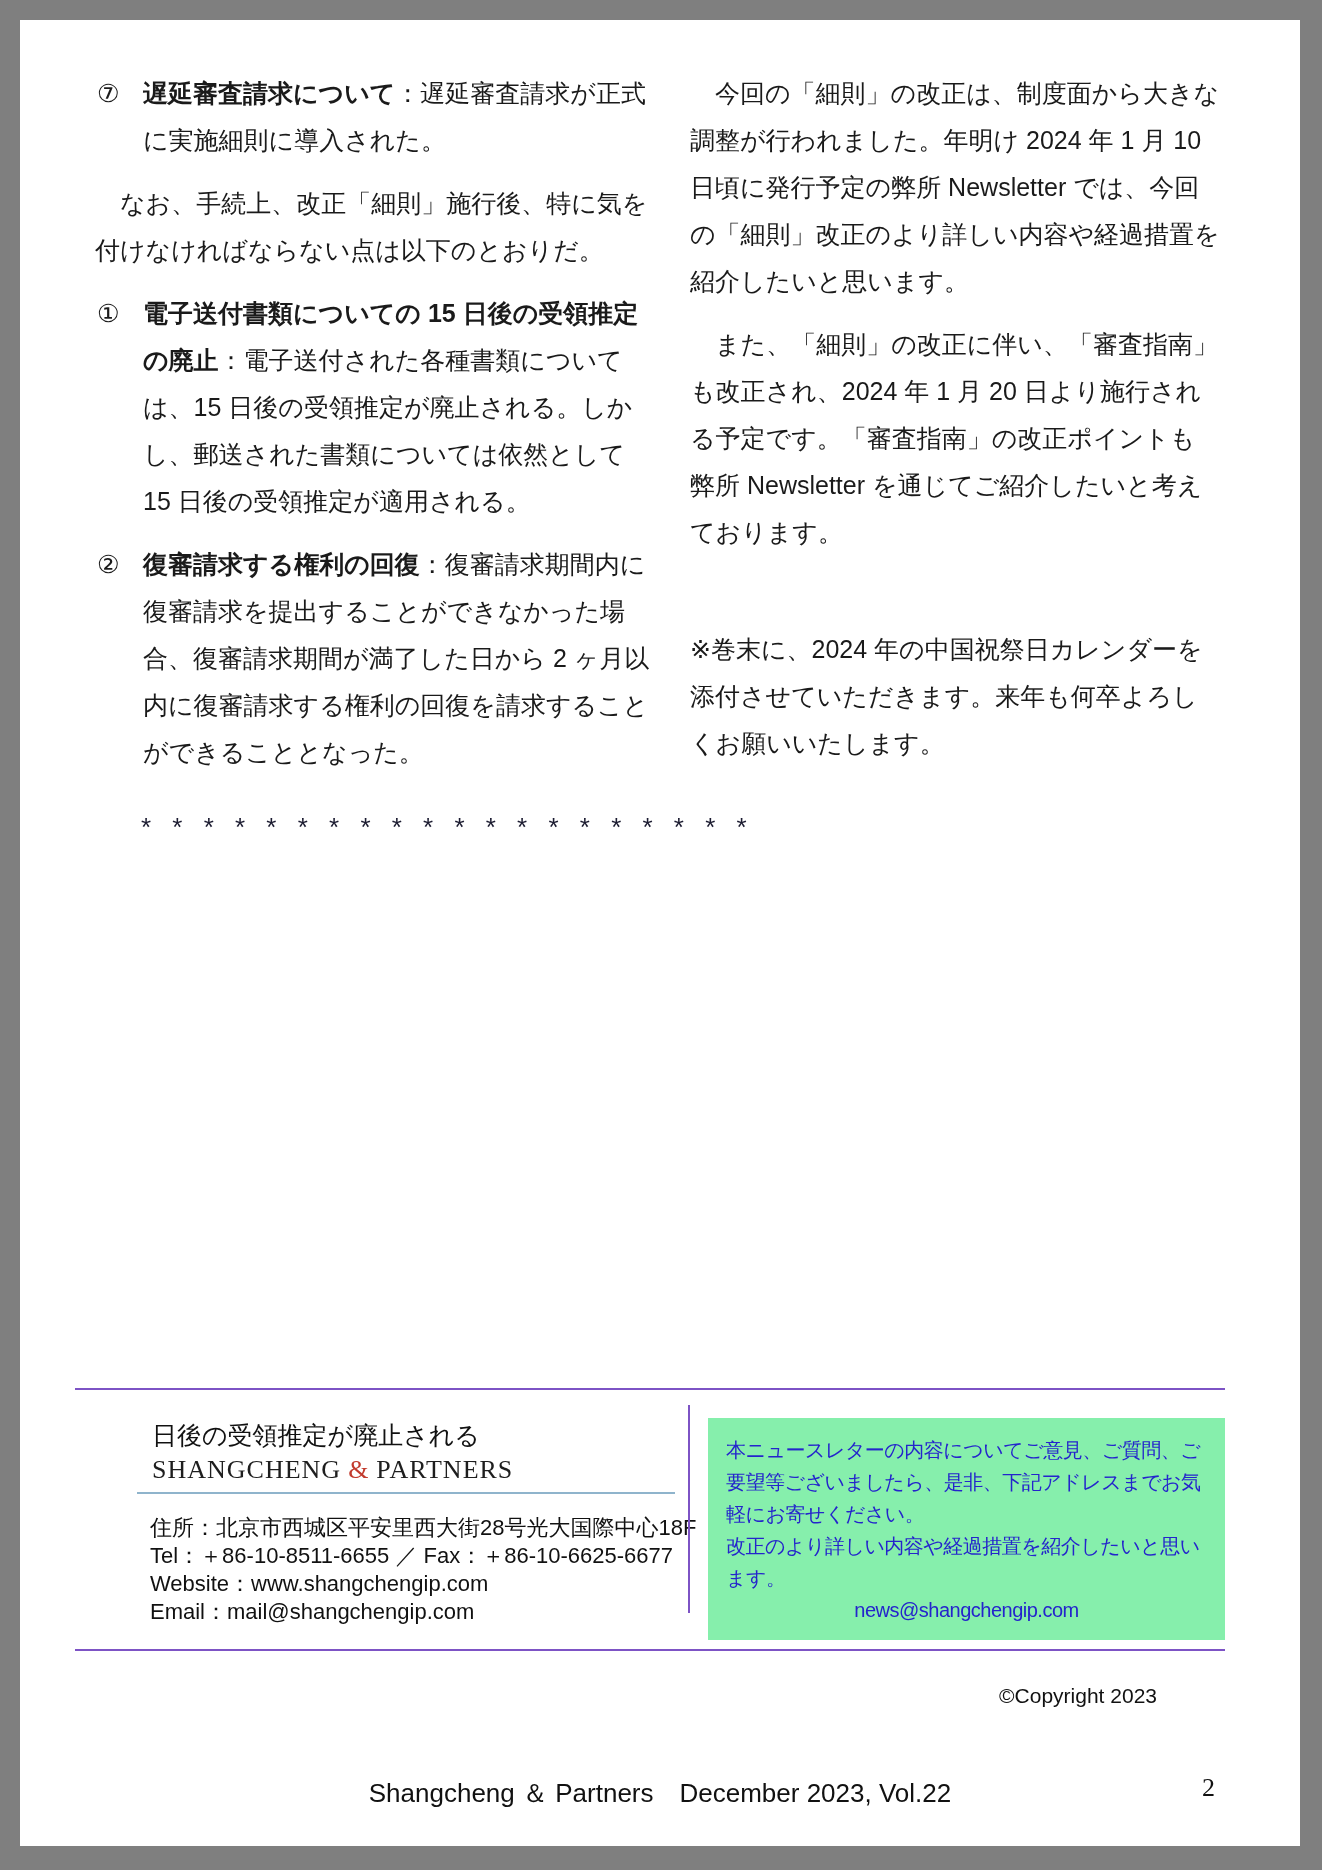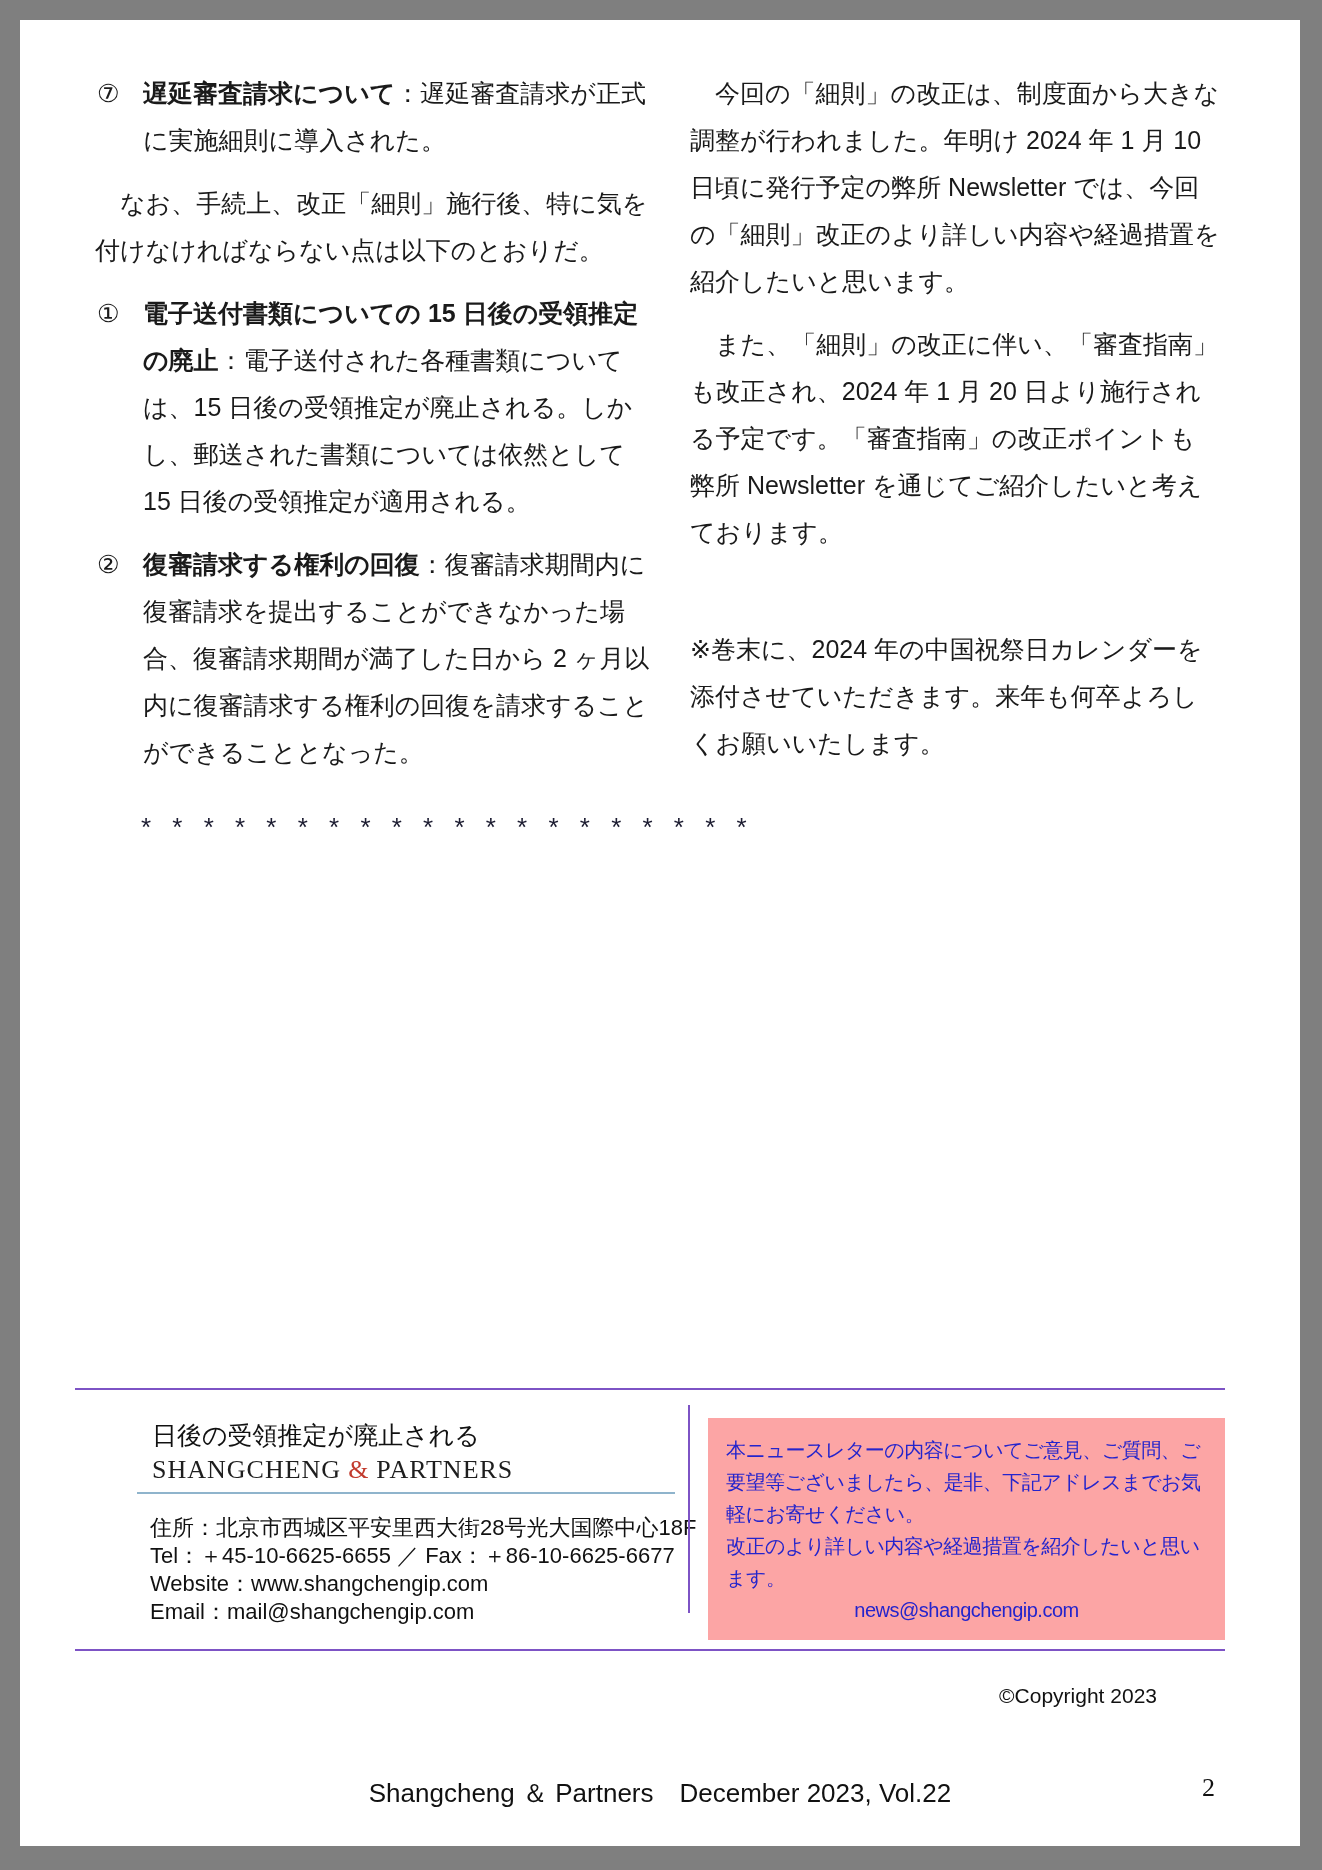--- a/index.html
+++ b/index.html
@@ -108,29 +108,29 @@
 
 
   <div class="hr-purple hr-top" style="background: rgb(125, 83, 197);"></div>
 
   <div class="f-left">
     <div class="company-jp">日後の受領推定が廃止される</div>
     <div class="company-en"><span>SHANGCHENG</span><span class="amp" style="color: rgb(194, 59, 46);">&amp;</span><span>PARTNERS</span></div>
     <div class="steel-line"></div>
     <div class="addr">
       <div>住所：北京市西城区平安里西大街28号光大国際中心18F</div>
-      <div>Tel：＋45-10-6625-6655 ／ Fax：＋86-10-6625-6677</div>
+      <div>Tel：＋86-10-8511-6655 ／ Fax：＋86-10-6625-6677</div>
       <div>Website：www.shangchengip.com</div>
       <div>Email：mail@shangchengip.com</div>
     </div>
   </div>
 
   <div class="v-divider" style="background: rgb(125, 83, 197);"></div>
 
-  <div class="f-box" style="background: #fca5a5; color: rgb(36, 36, 204);">
+  <div class="f-box" style="background: #86efac; color: rgb(36, 36, 204);">
     <div>本ニュースレターの内容についてご意見、ご質問、ご要望等ございましたら、是非、下記アドレスまでお気軽にお寄せください。</div>
     <div>改正のより詳しい内容や経過措置を紹介したいと思います。</div>
     <div class="fb-email">news@shangchengip.com</div>
   </div>
 
   <div class="hr-purple hr-bottom" style="background: rgb(125, 83, 197);"></div>
 
   <div class="copyright">©Copyright 2023</div>
 
   <div class="bottom-row">Shangcheng ＆ Partners　December 2023, Vol.22</div>

